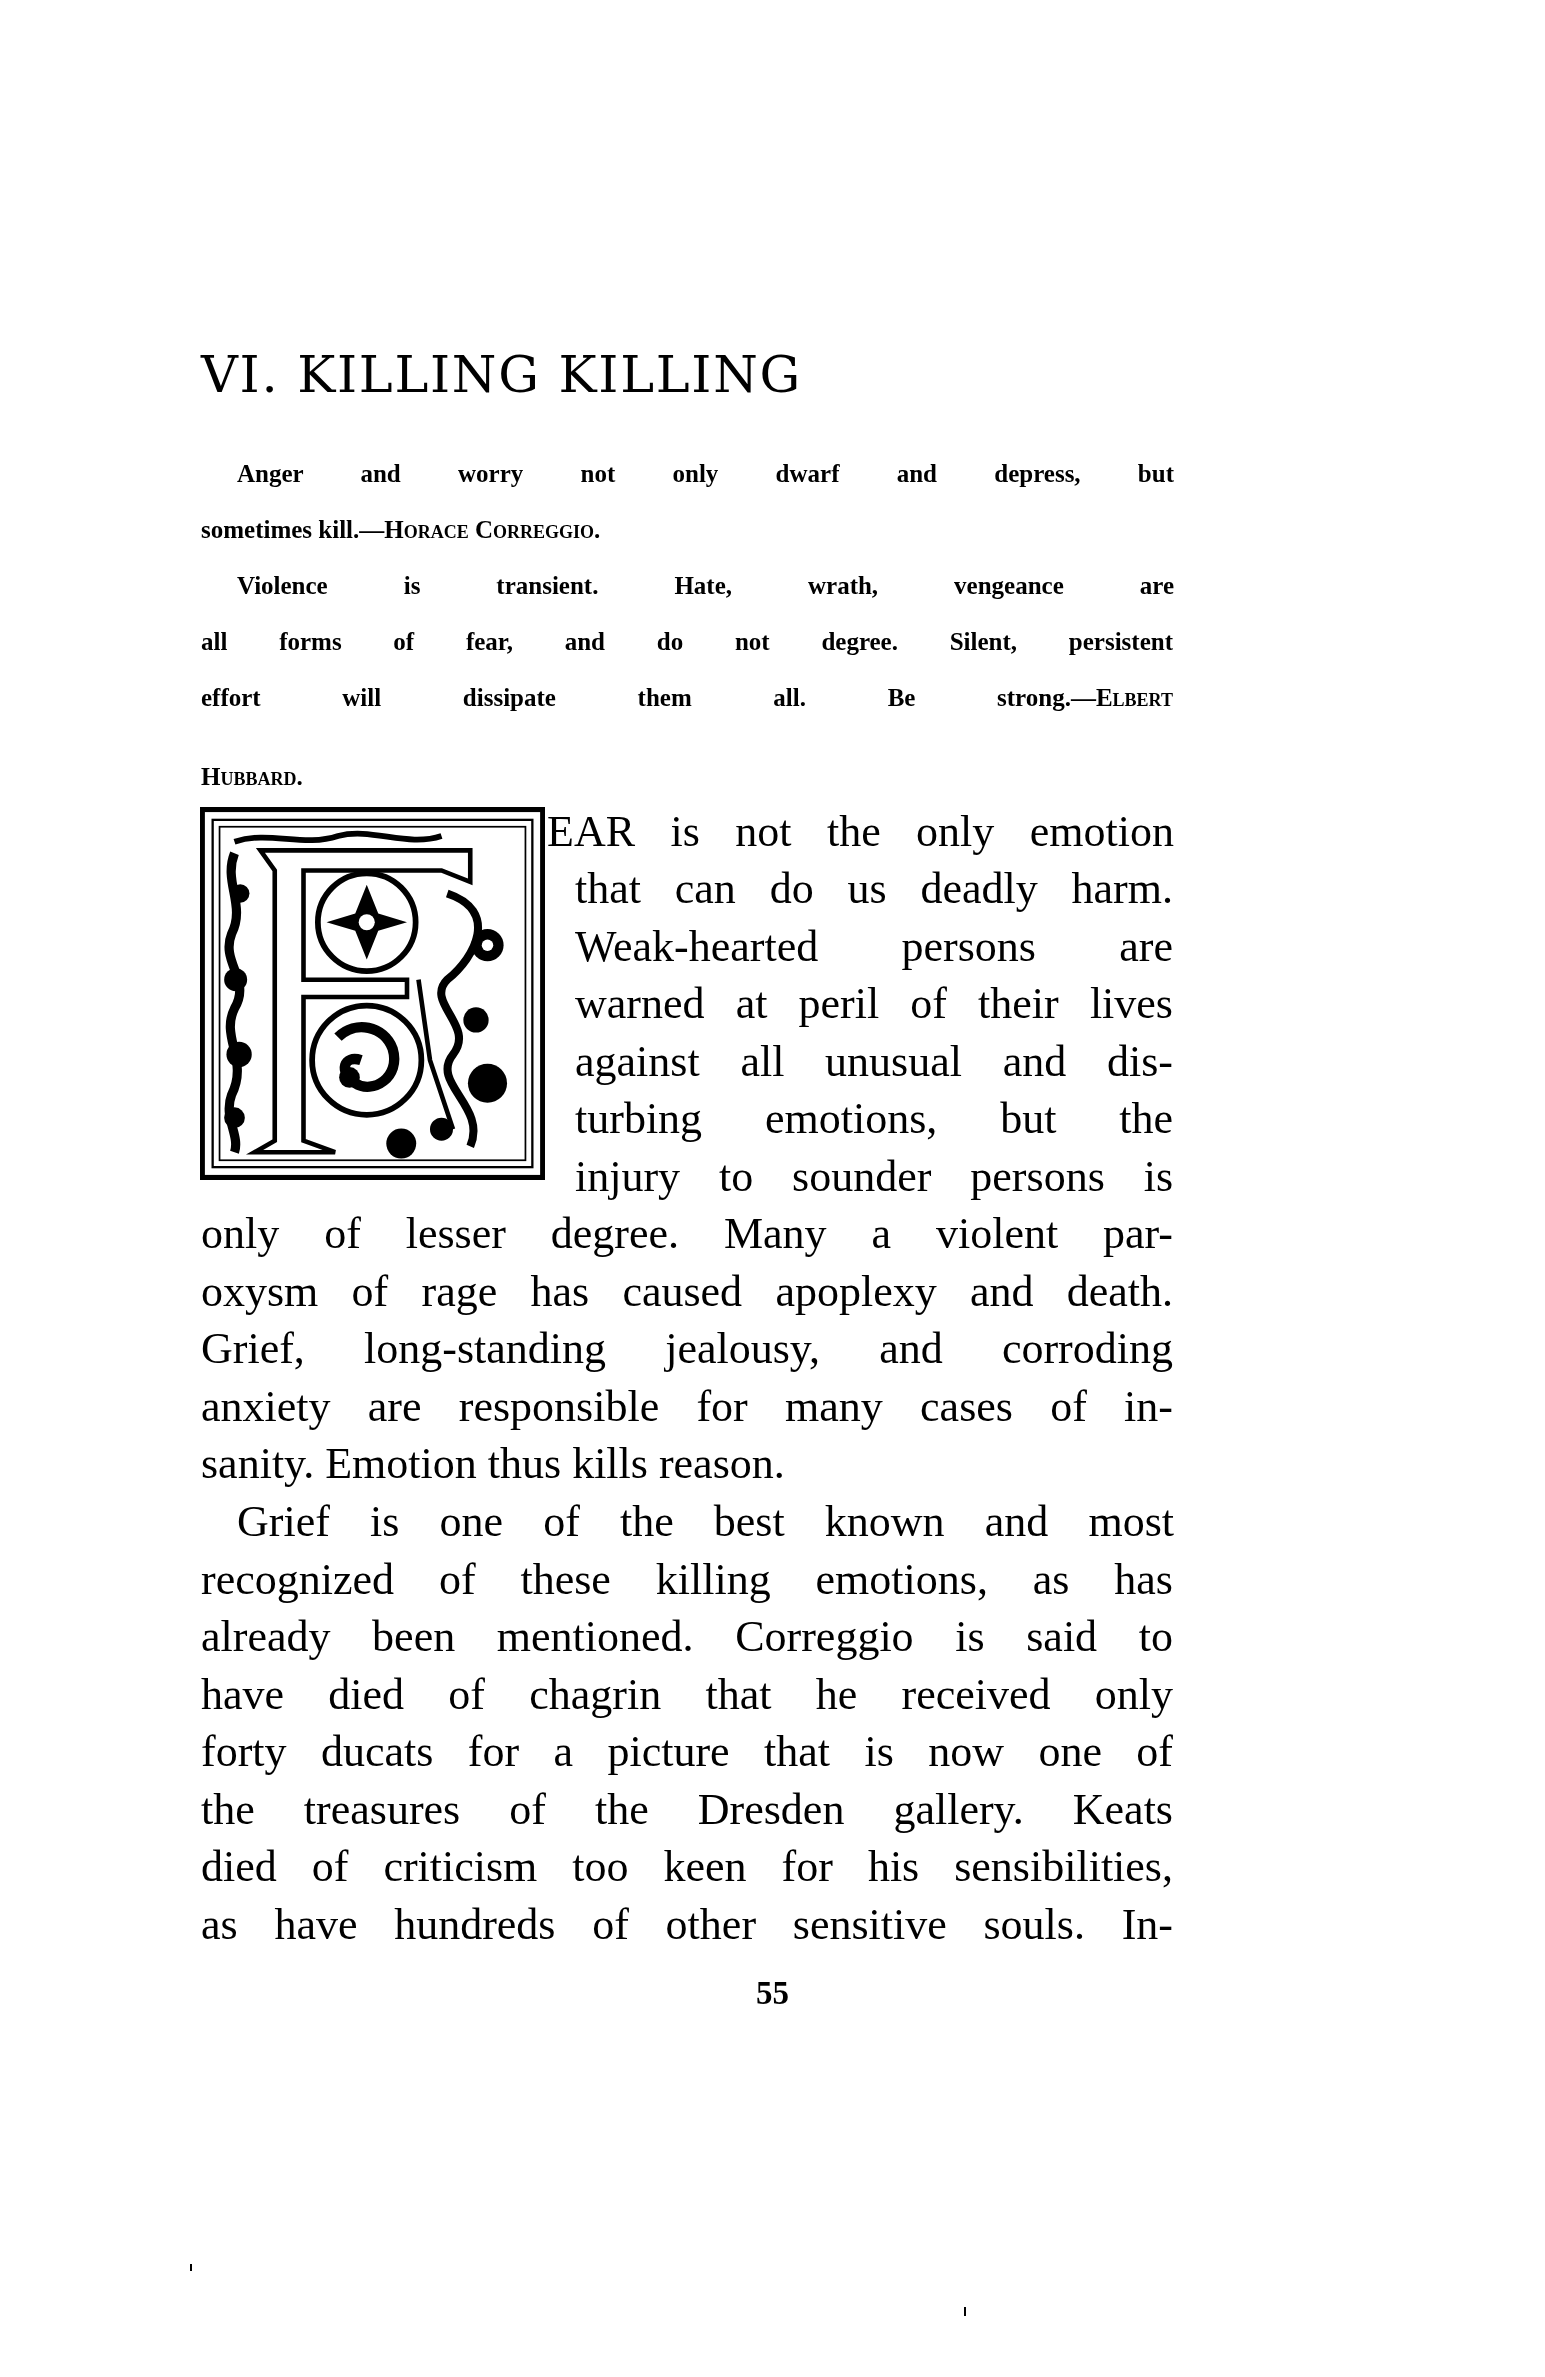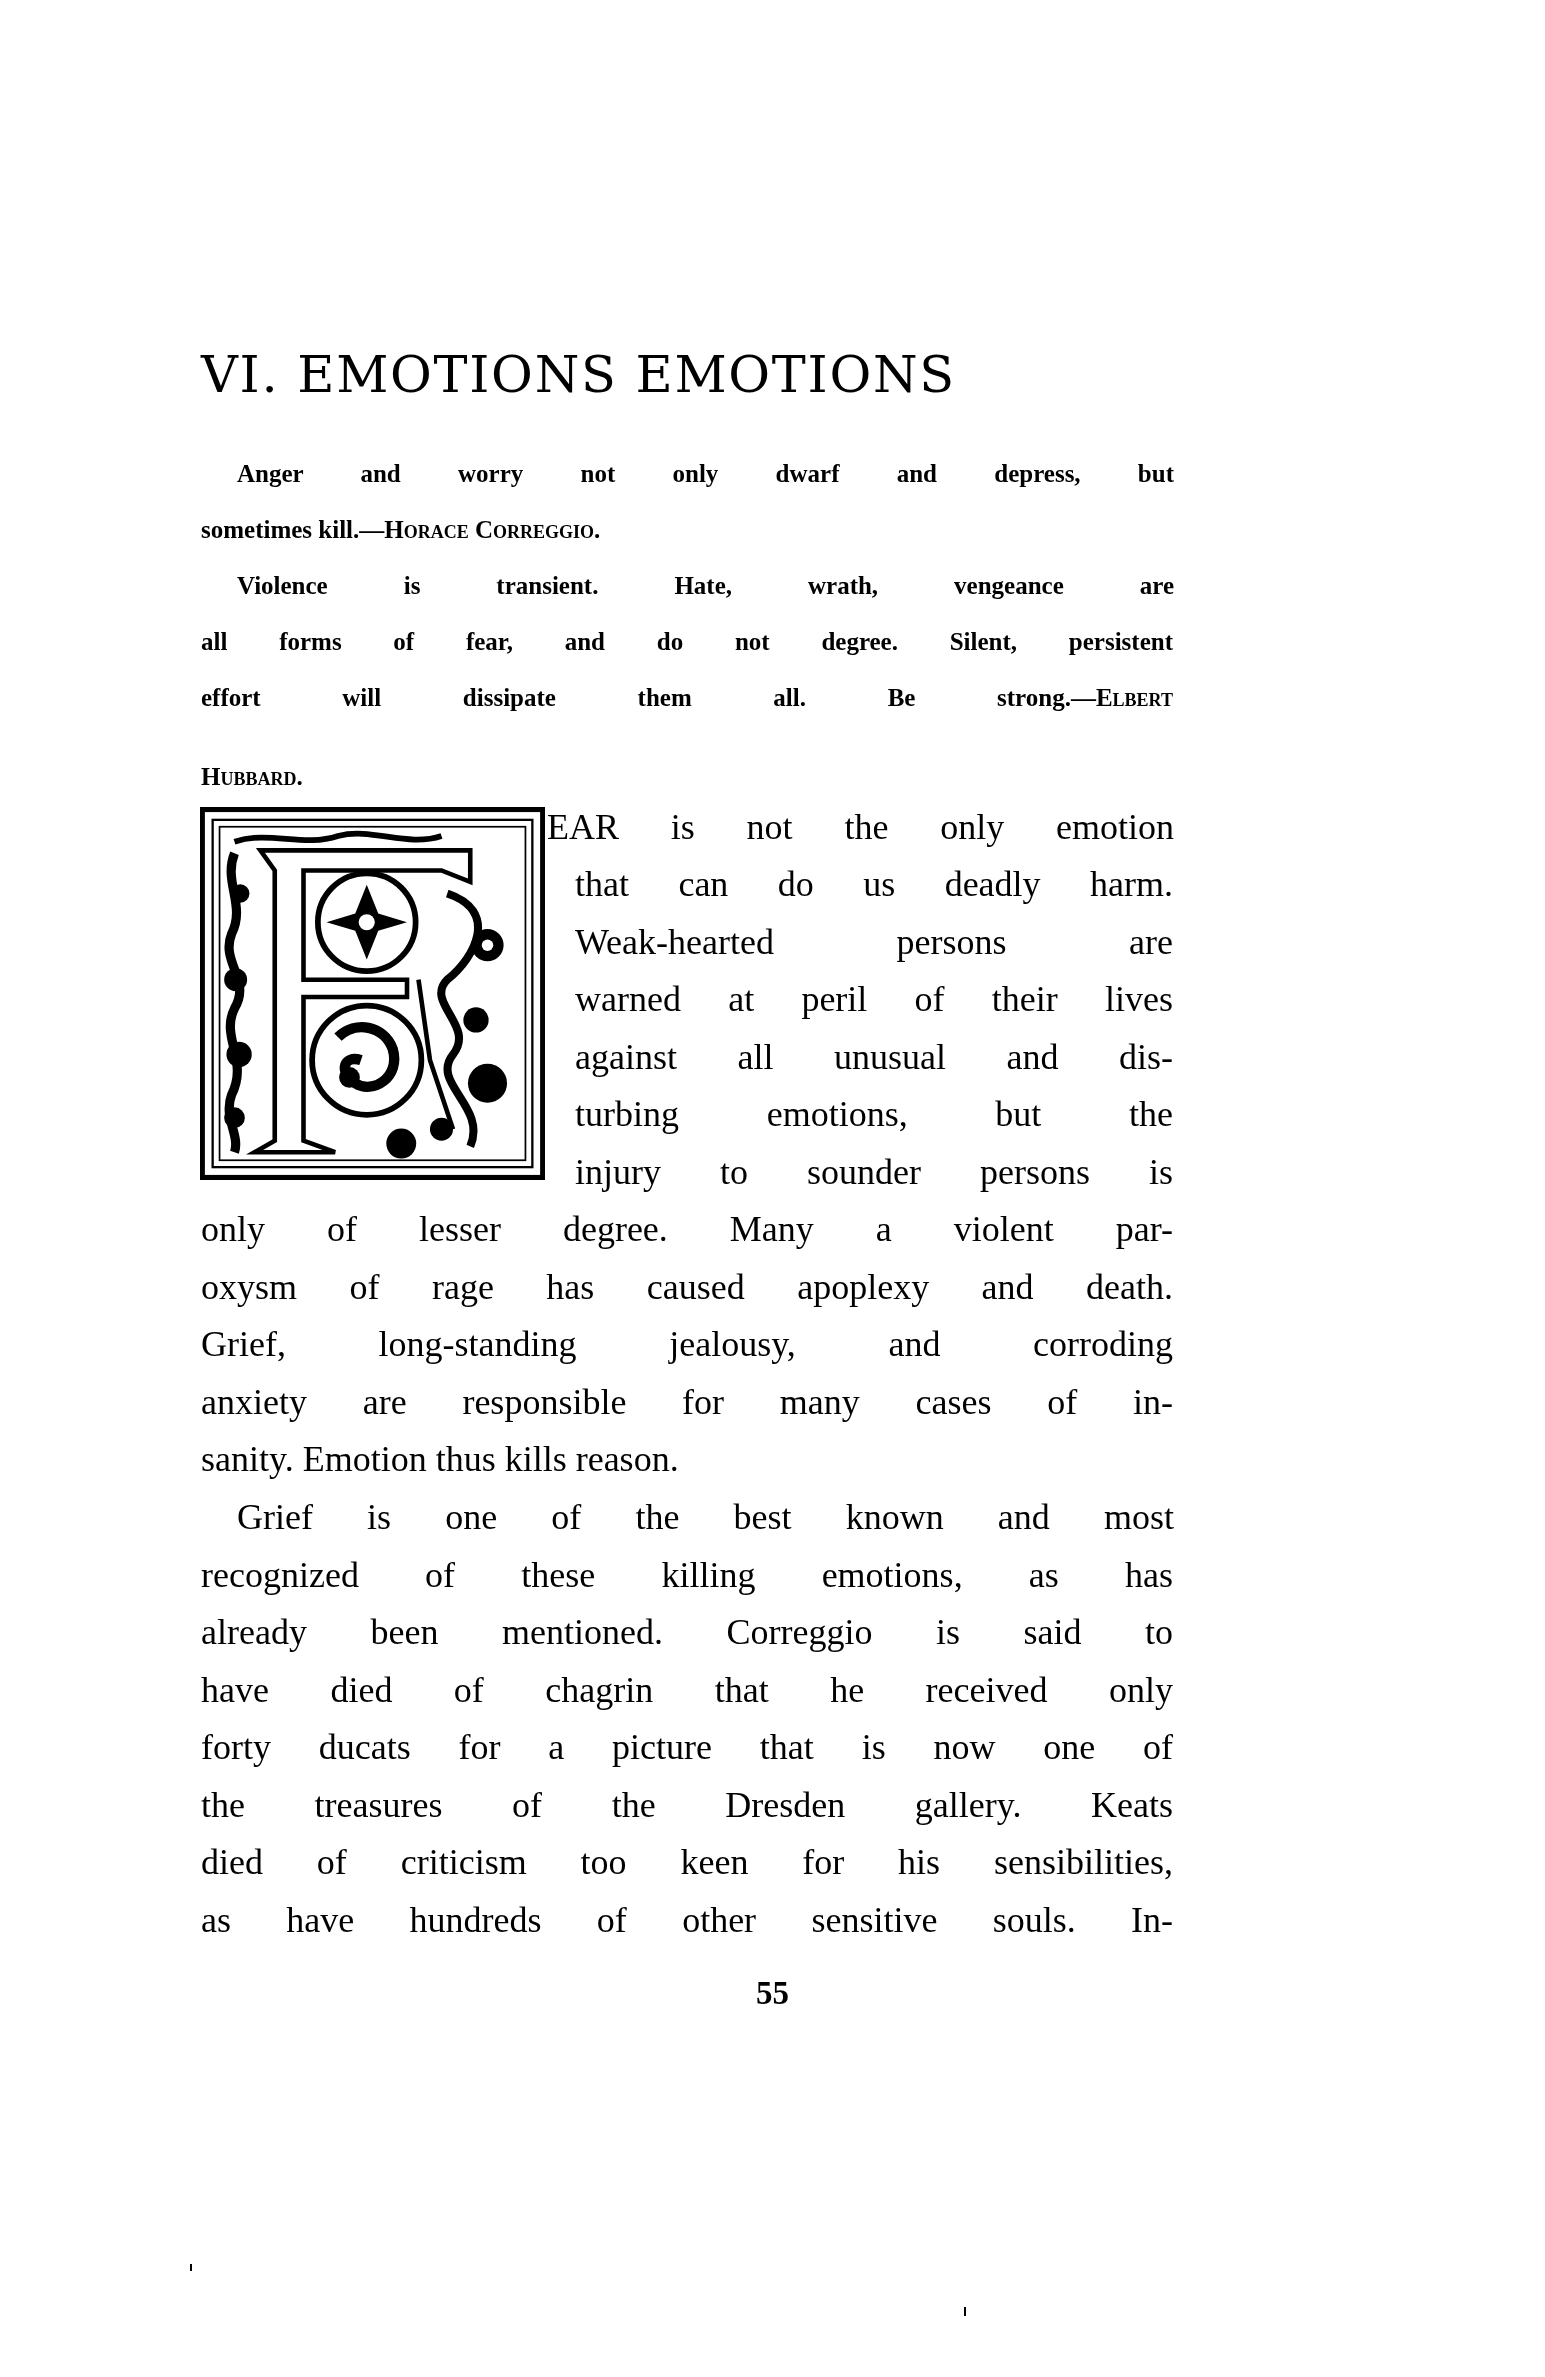--- a/index.html
+++ b/index.html
@@ -3,35 +3,35 @@
 <meta charset="utf-8">
 <style>
   html, body { margin:0; padding:0; background:#ffffff; }
   body { width:1545px; height:2377px; position:relative; overflow:hidden; color:#000; }
   .ser { font-family: "DejaVu Serif", "Liberation Serif", serif; }
   .title { position:absolute; left:201px; top:345px; font-size:51px; letter-spacing:1.7px; font-weight:normal; white-space:nowrap; }
   .line { position:absolute; white-space:nowrap; text-align:justify; text-align-last:justify; }
   .line.last { text-align-last:left; }
   .epi { font-size:25px; font-weight:bold; left:201px; width:972px; font-family:"Liberation Serif", serif; }
   .epi.ind { left:237px; width:937px; }
-  .body { font-size:36px; font-family:"Liberation Serif", serif; left:201px; width:972px; }
+  .body { font-size:44px; font-family:"Liberation Serif", serif; left:201px; width:972px; }
   .body.ind { left:237px; width:937px; }
   .body.drop { left:575px; width:598px; }
   .body.drop.first { left:547px; width:627px; }
   .sc { font-variant: small-caps; }
   .dropcap { position:absolute; left:200px; top:807px; width:345px; height:373px; }
   .pgnum { position:absolute; left:0; width:1545px; text-align:center; top:1975px; font-size:33px; font-weight:bold; font-family:"Liberation Serif", serif; }
   .speck { position:absolute; background:#000; }
 </style>
 </head>
 <body>
 
 <div>
 
-  <h1 class="title ser" style="margin:0;">VI. EMOTIONS EMOTIONS</h1>
+  <h1 class="title ser" style="margin:0;">VI. KILLING KILLING</h1>
 
   <div>
     <div class="line epi ind" style="top:460px;">Anger and worry not only dwarf and depress, but</div>
     <div class="line epi last" style="top:516px;"><span>sometimes kill.—</span><span class="sc">Horace Correggio.</span></div>
   </div>
 
   <div>
     <div class="line epi ind" style="top:572px;">Violence is transient.  Hate, wrath, vengeance are</div>
     <div class="line epi" style="top:628px;">all forms of fear, and do not degree.  Silent, persistent</div>
     <div class="line epi" style="top:684px;"><span>effort will dissipate them all.  Be strong.—</span><span class="sc">Elbert</span></div>

